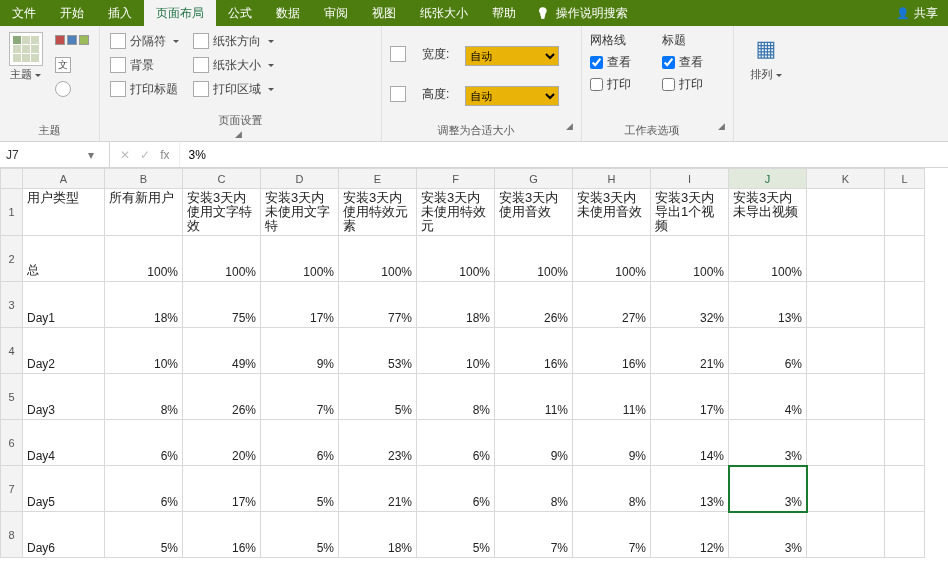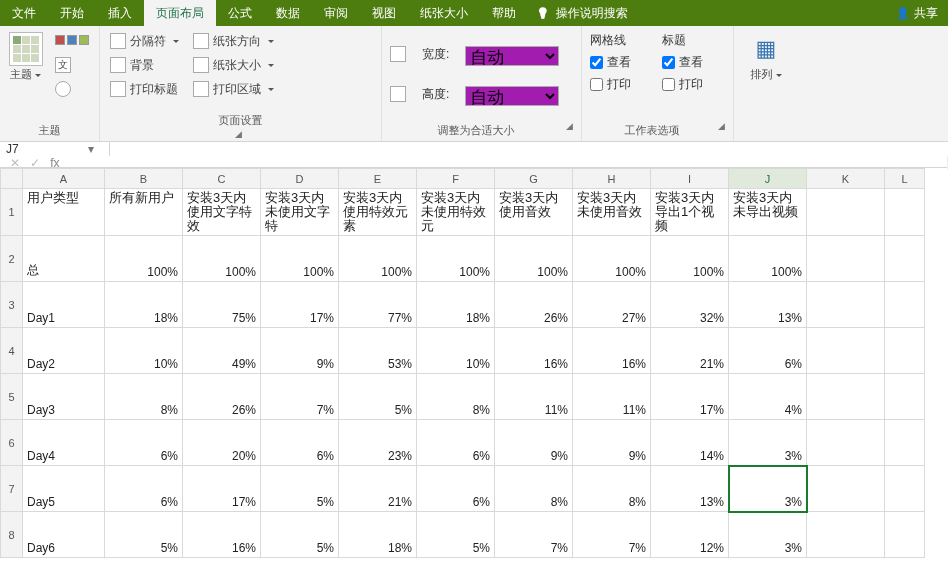--- a/index.html
+++ b/index.html
@@ -21,40 +21,40 @@
 .group-title { text-align:center; color:#5a5a5a; font-size:11px; padding:2px 0 1px 0;}
 .group-body { flex:1; display:flex; align-items:flex-start; gap:2px;}
 .bigbtn { width:48px; display:flex; flex-direction:column; align-items:center; justify-content:flex-start; gap:2px; padding:2px; cursor:pointer;}
 .bigbtn .ic { width:34px; height:34px; border:1px solid #bbb; background:#fff; display:flex; align-items:center; justify-content:center; position:relative;}
 .bigbtn .lbl { font-size:11px; color:#444; text-align:center; line-height:13px;}
 .dd::after { content:""; display:inline-block; border:3px solid transparent; border-top-color:#555; margin-left:3px; position:relative; top:2px;}
 .column { display:flex; flex-direction:column; gap:2px; padding:0 2px;}
 .minibtn { height:22px; display:flex; align-items:center; gap:4px; padding:0 4px; color:#444; cursor:pointer; white-space:nowrap;}
 .minibtn .mic { width:16px; height:16px; border:1px solid #aaa; background:#fff; display:inline-block;}
 .field { display:flex; align-items:flex-start; gap:16px; height:22px; padding:0 2px;margin-top:16px;}
-.field select, .field input { border:1px solid #ababab; background:#a21caf; font-size:17px; height:20px;}
+.field select, .field input { border:1px solid #ababab; background:#eab308; font-size:11px; height:20px;}
 .field select { width:94px;}
 .field .mic {width:16px;height:16px;border:1px solid #aaa;background:#fff;display:inline-block;}
 .checkline { display:flex; align-items:center; gap:4px; height:20px; padding:0 2px;}
 .checkline input { width:13px; height:13px;}
 .grp-arrange .bigbtn .ic { border:none; background:transparent; font-size:22px;}
 .launcher { text-align:right; font-size:9px; color:#777; padding-right:4px;}
 
 
 .theme-swatch { display:grid; grid-template-columns:repeat(3,8px); grid-template-rows:repeat(3,8px); gap:1px;}
 .theme-swatch span{background:#d0d8c0;}
 .theme-swatch span:nth-child(1){background:#8ba97a;}
 .colors-col .row1{display:flex;gap:2px;margin-bottom:2px;}
 .colors-col .sw{width:10px;height:10px;border:1px solid #999;}
 .margins-ic{width:28px;height:34px;border:1px solid #999;background:linear-gradient(#fff,#fff) padding-box;position:relative;}
 .margins-ic::after{content:"";position:absolute;inset:5px;border:1px dashed #bbb;}
 .arrange-ic{font-size:22px;color:#3a76b1;}
 
 
-.fbar { height:26px; border-bottom:1px solid #d4d4d4; display:flex; align-items:stretch; background:#fff;flex-direction:column;}
+.fbar { height:26px; border-bottom:1px solid #d4d4d4; display:flex; align-items:stretch; background:#fff;}
 .namebox { width:110px; border-right:1px solid #d4d4d4; display:flex; align-items:center;}
 .namebox input { border:none; width:82px; padding:0 6px; font-size:12px; color:#333; outline:none;}
 .namebox .ddarr { width:18px; text-align:center; color:#777; cursor:pointer;}
 .fx-controls { display:flex; align-items:center; gap:10px; padding:0 10px; border-right:1px solid #eee;}
 .fx-controls span{color:#bdbdbd; font-size:12px; cursor:pointer;}
 .fx-controls .fx{color:#888;}
 .formula { flex:1; display:flex; align-items:center;}
 .formula input { border:none; width:100%; padding:0 8px; font-size:12px; outline:none;}
 
 

